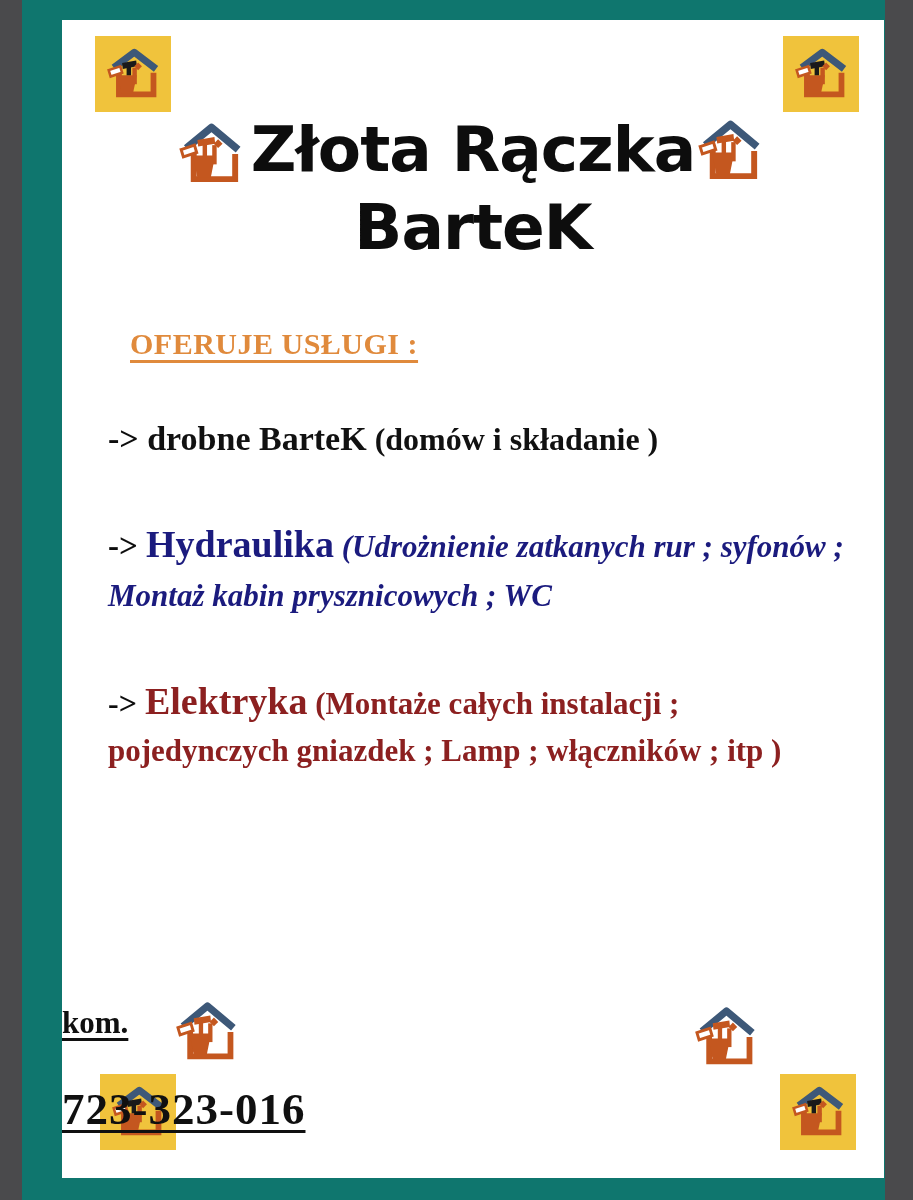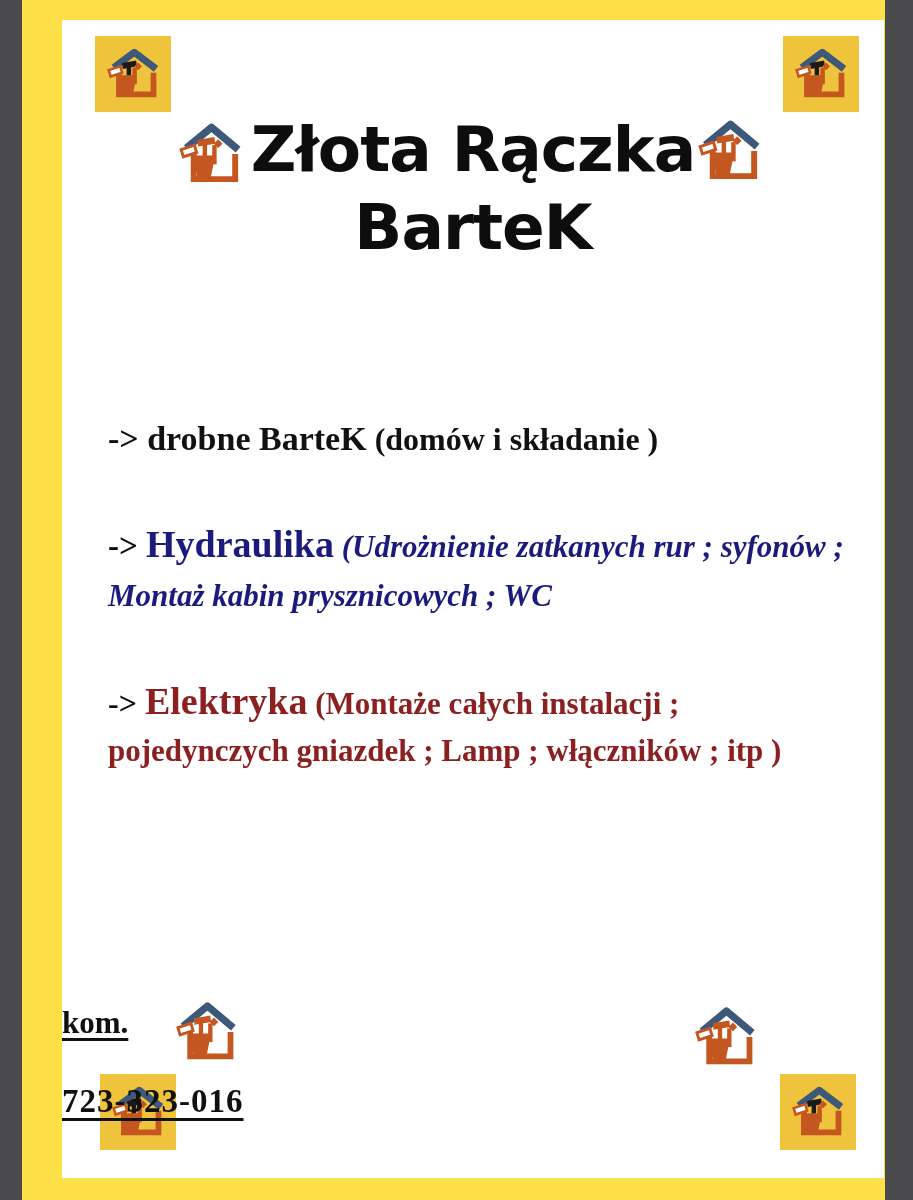--- a/index.html
+++ b/index.html
@@ -23,21 +23,21 @@
     background: #4a4a4c;
   }
 
   
   #frame {
     position: absolute;
     left: 22px;
     top: 0px;
     width: 863px;
     height: 1200px;
-    background: #fde047;
+    background: #0f766e;
   }
 
   
   #page {
     position: absolute;
     left: 40px;
     top: 20px;
     width: 822px;
     height: 1158px;
     background: #ffffff;
@@ -174,21 +174,21 @@
     font-size: 31px;
     font-weight: bold;
     color: #101010;
     text-decoration: underline;
     text-underline-offset: 5px;
     text-decoration-thickness: 3px;
   }
   #contact-phone {
     display: inline-block;
     margin-top: 42px;
-    font-size: 33px;
+    font-size: 45px;
     font-weight: bold;
     letter-spacing: 1px;
     color: #101010;
     text-decoration: underline;
     text-underline-offset: 6px;
     text-decoration-thickness: 3px;
   }
 </style>
 </head>
 <body>
@@ -301,20 +301,21 @@
           <path d="M55 36 L61 30 L67 36 L61 42 Z" fill="#c4571f"></path>
           <rect x="53" y="38" width="6" height="26" fill="#c4571f"></rect>
         </svg>
       </div>
 
       <div id="title-block">
         <div class="title-line" id="title-line-1">Złota Rączka</div>
         <div class="title-line" id="title-line-2">BarteK</div>
       </div>
 
+      <div id="offer-heading">OFERUJE USŁUGI :</div>
 
       <div class="service" id="svc-remonty">
         <span class="arrow">-&gt; </span><span class="svc-name">drobne BarteK</span><span class="svc-detail"> (domów i składanie )</span>
       </div>
 
       <div class="service" id="svc-hydraulika">
         <span class="arrow">-&gt; </span><span class="svc-name">Hydraulika</span><span class="svc-detail">  (Udrożnienie zatkanych rur ; syfonów ; Montaż kabin prysznicowych ;  WC</span>
       </div>
 
       <div class="service" id="svc-elektryka">

